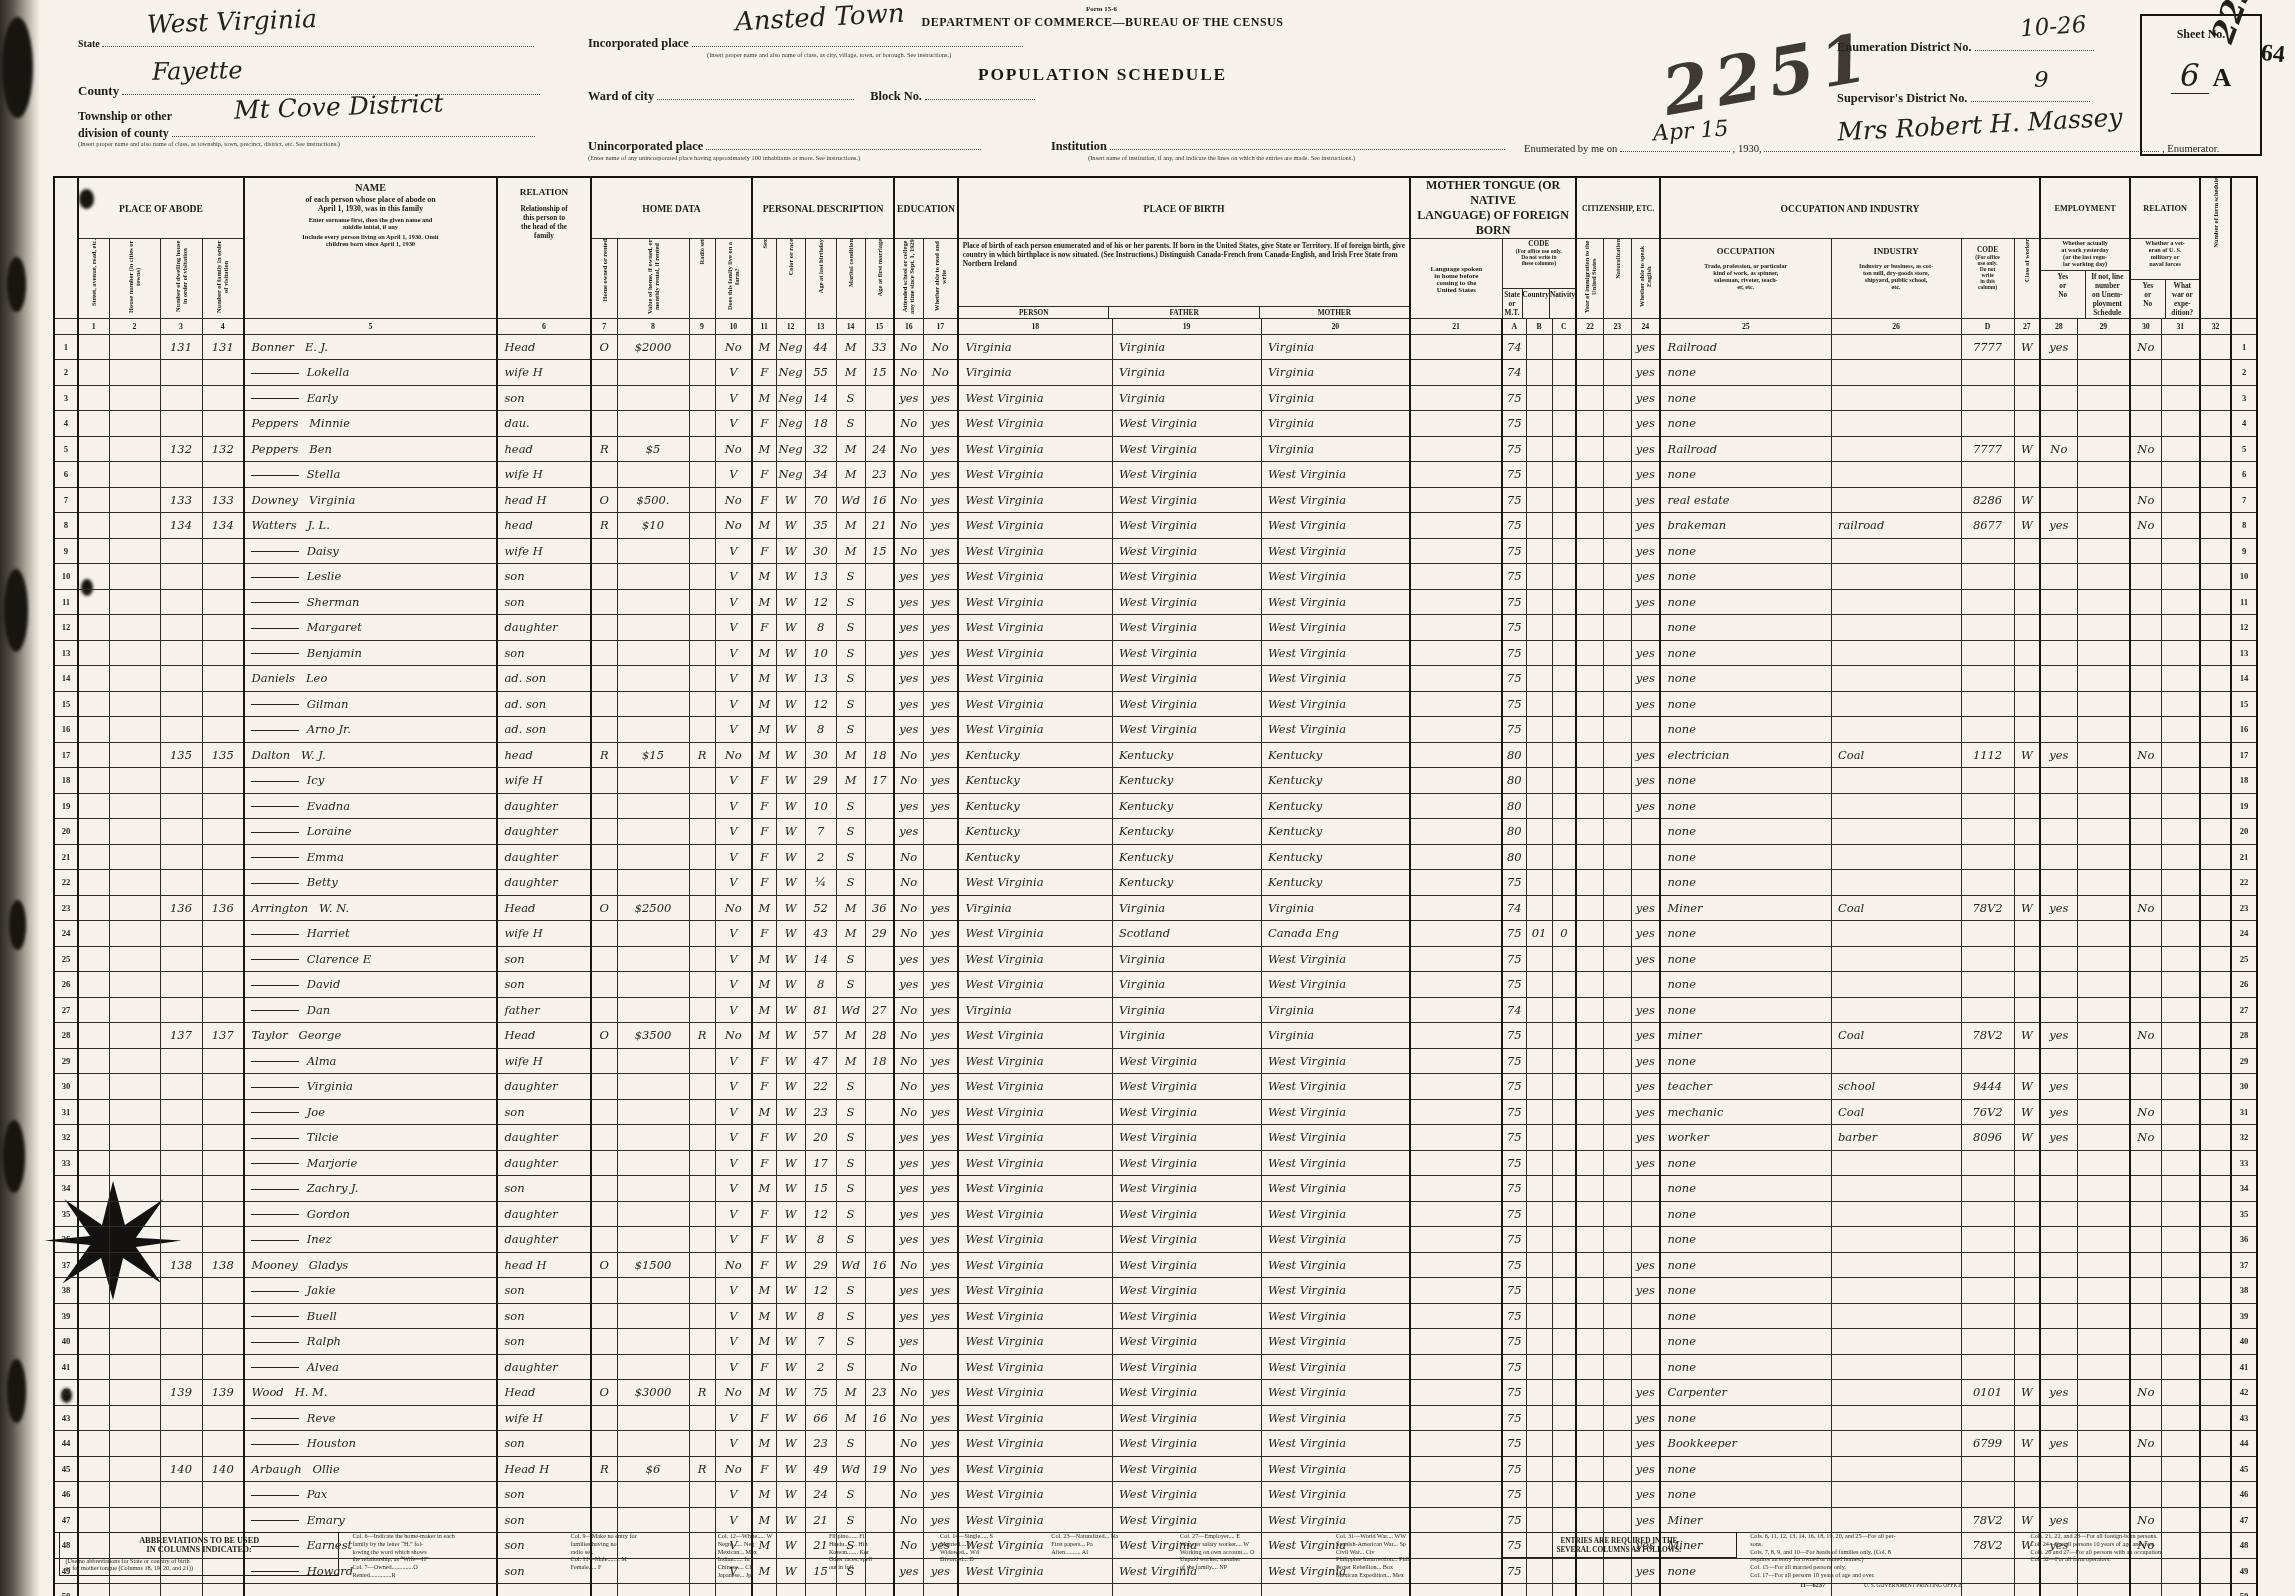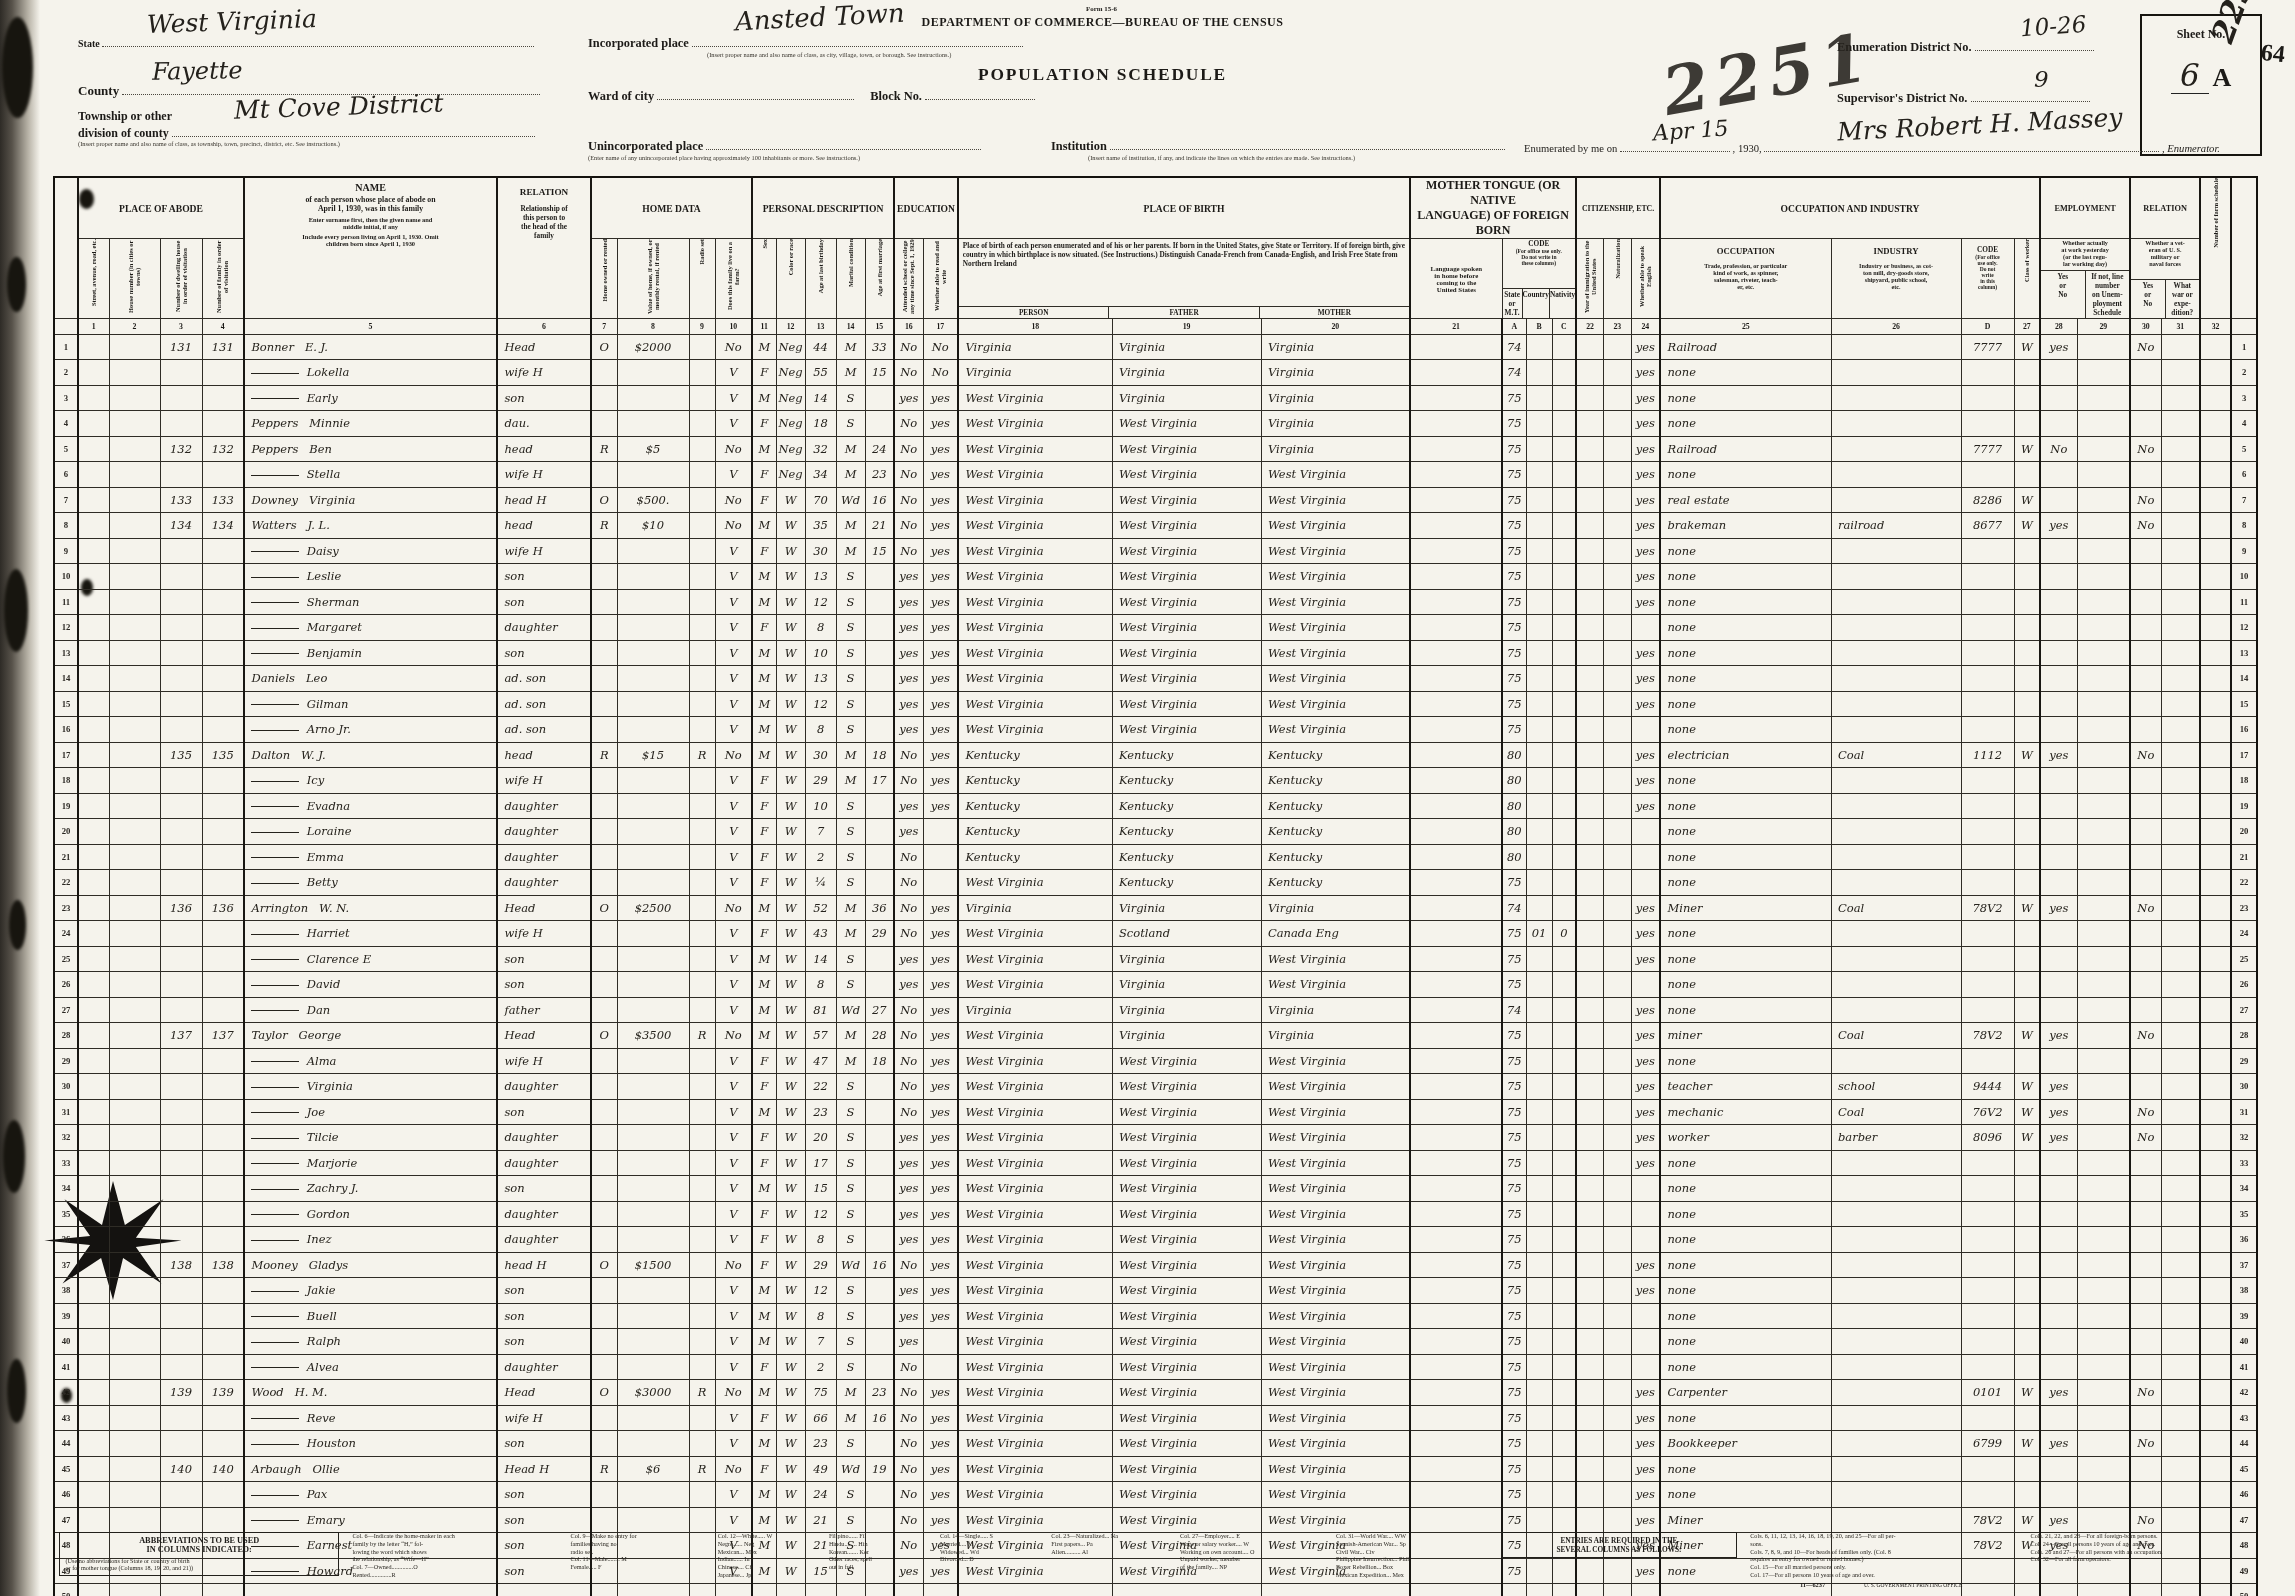--- a/index.html
+++ b/index.html
@@ -126,21 +126,21 @@
   </div>
   <div class="abs stamp" style="left:2261px;top:40px;font-size:24px;transform:rotate(6deg);">64</div>
   <div class="abs hw" style="left:1662px;top:35px;font-size:66px;letter-spacing:7.3px;transform:rotate(-10deg);font-weight:bold;opacity:.88;">2251</div>
   <div class="abs hw" style="left:2204px;top:35px;font-size:31px;transform:rotate(-70deg);transform-origin:left top;font-weight:bold;">2251</div>
 
   <div class="abs" style="left:1524px;top:138px;font-size:10.6px;">
     <span>Enumerated by me on</span>
     <span class="dotl" style="width:110px;"></span>
     <span>, 1930,</span>
     <span class="dotl" style="width:395px;"></span>
-    <span style="font-style:italic;">, Enumerator.</span>
+    <span style="">, Enumerator.</span>
   </div>
   <div class="abs hw" style="left:1653px;top:118px;font-size:22px;transform:rotate(-4deg);">Apr 15</div>
   <div class="abs hw" style="left:1837px;top:110px;font-size:25px;transform:rotate(-3deg);">Mrs Robert H. Massey</div>
 
   <svg class="star-mark" width="138" height="119" viewBox="0 0 150 130">
     <polygon points="75,0 88,48 130,20 100,62 150,65 100,72 128,112 86,84 75,130 62,84 20,112 50,70 0,65 50,60 22,20 63,48" fill="#141210"></polygon>
   </svg>
 
   <table class="census abs" style="left:53px;top:176px;width:2204px;border:2.3px solid #14120e;">
     <colgroup>

